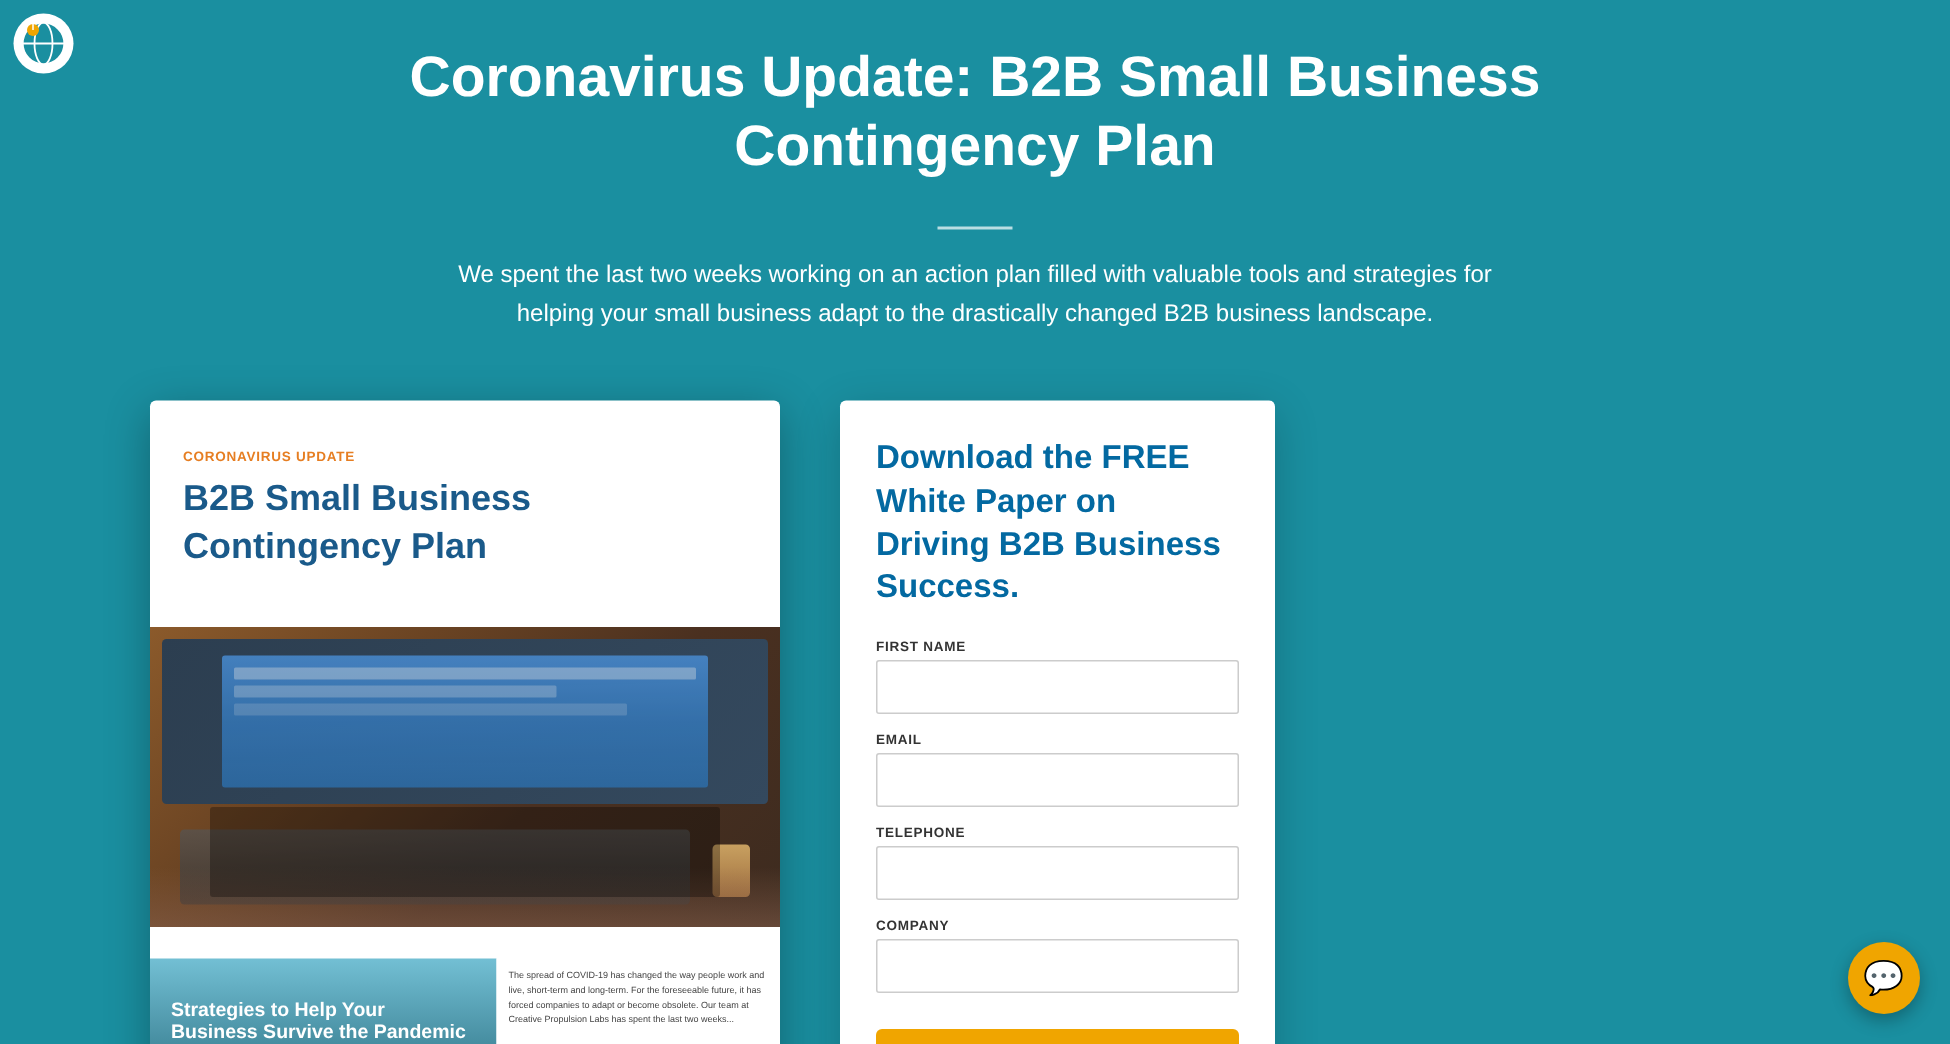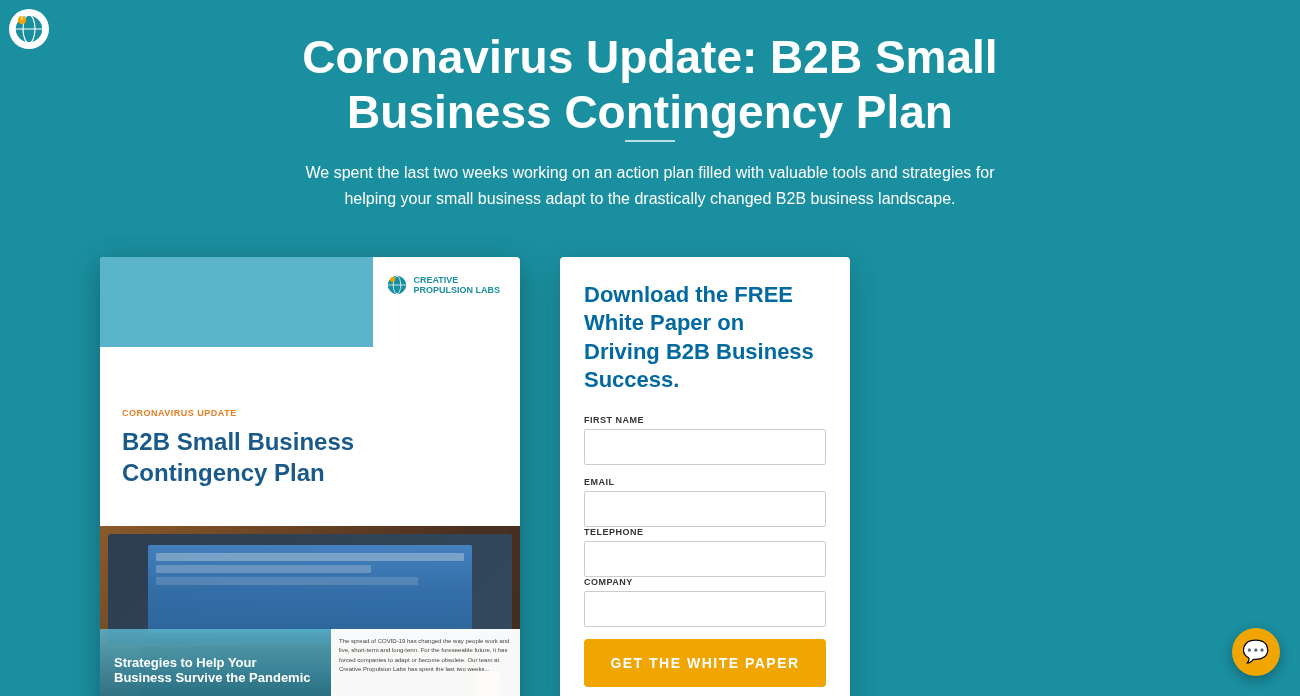--- a/index.html
+++ b/index.html
@@ -45,25 +45,25 @@
     }
 
     
     .header-section {
       text-align: center;
       max-width: 900px;
       margin-bottom: 20px;
     }
 
     .main-title {
-      font-size: 46px;
+      font-size: 38px;
       font-weight: 700;
       color: #ffffff;
       line-height: 1.2;
-      margin-bottom: 0;
+      margin-bottom: 30px;
     }
 
     .divider {
       width: 50px;
       height: 2px;
       background-color: #ffffff;
       margin: 0 auto 18px;
       opacity: 0.7;
     }
 
@@ -114,21 +114,20 @@
     .mockup-logo-text {
       font-size: 9px;
       font-weight: 700;
       color: #1a8fa0;
       line-height: 1.2;
       text-transform: uppercase;
     }
 
     .mockup-body {
       padding: 32px 22px;
-      margin-top: 29px;
     }
 
     .mockup-tag {
       font-size: 9px;
       font-weight: 700;
       color: #e67e22;
       text-transform: uppercase;
       letter-spacing: 0.5px;
       margin-bottom: 8px;
     }
@@ -220,20 +219,21 @@
     .form-row {
       display: flex;
       gap: 12px;
       margin-bottom: 12px;
     }
 
     .form-group {
       display: flex;
       flex-direction: column;
       flex: 1;
+      margin-bottom: 12px;
     }
 
     .form-group.half {
       flex: 1;
       margin-bottom: 0;
     }
 
     .form-label {
       font-size: 9px;
       font-weight: 700;
@@ -311,35 +311,20 @@
   <div class="header-section">
     <h1 class="main-title">Coronavirus Update: B2B Small Business Contingency Plan</h1>
     <div class="divider"></div>
     <p class="subtitle">We spent the last two weeks working on an action plan filled with valuable tools and strategies for helping your small business adapt to the drastically changed B2B business landscape.</p>
   </div>
 
   <div class="content-row">
 
     <div class="whitepaper-mockup">
 
-      <div style="display:flex; position:relative;">
-        <div class="mockup-header"></div>
-        <div class="mockup-logo-area">
-          <svg width="20" height="20" viewBox="0 0 32 32" xmlns="http://www.w3.org/2000/svg">
-            <circle cx="16" cy="16" r="14" fill="#1a8fa0" stroke="#1a8fa0" stroke-width="1.5"></circle>
-            <ellipse cx="16" cy="16" rx="6" ry="14" fill="none" stroke="white" stroke-width="1.2"></ellipse>
-            <line x1="2" y1="16" x2="30" y2="16" stroke="white" stroke-width="1.2"></line>
-            <circle cx="9" cy="7" r="4" fill="#f0a500"></circle>
-          </svg>
-          <div class="mockup-logo-text">
-            <div>CREATIVE</div>
-            <div>PROPULSION LABS</div>
-          </div>
-        </div>
-      </div>
 
       <div class="mockup-body">
         <div class="mockup-tag">CORONAVIRUS UPDATE</div>
         <div class="mockup-title">B2B Small Business Contingency Plan</div>
       </div>
 
       <div class="mockup-image">
 
         <div style="position:absolute; top:8px; left:8px; right:8px; height:110px; background: linear-gradient(135deg, #2c3e50 0%, #34495e 100%); border-radius:3px; display:flex; align-items:center; justify-content:center;">
           <div style="width:80%; height:80%; background: linear-gradient(180deg, #4a90d9 0%, #357abd 50%, #2c6fad 100%); border-radius:2px; opacity:0.8; display:flex; flex-direction:column; gap:4px; padding:8px;">

